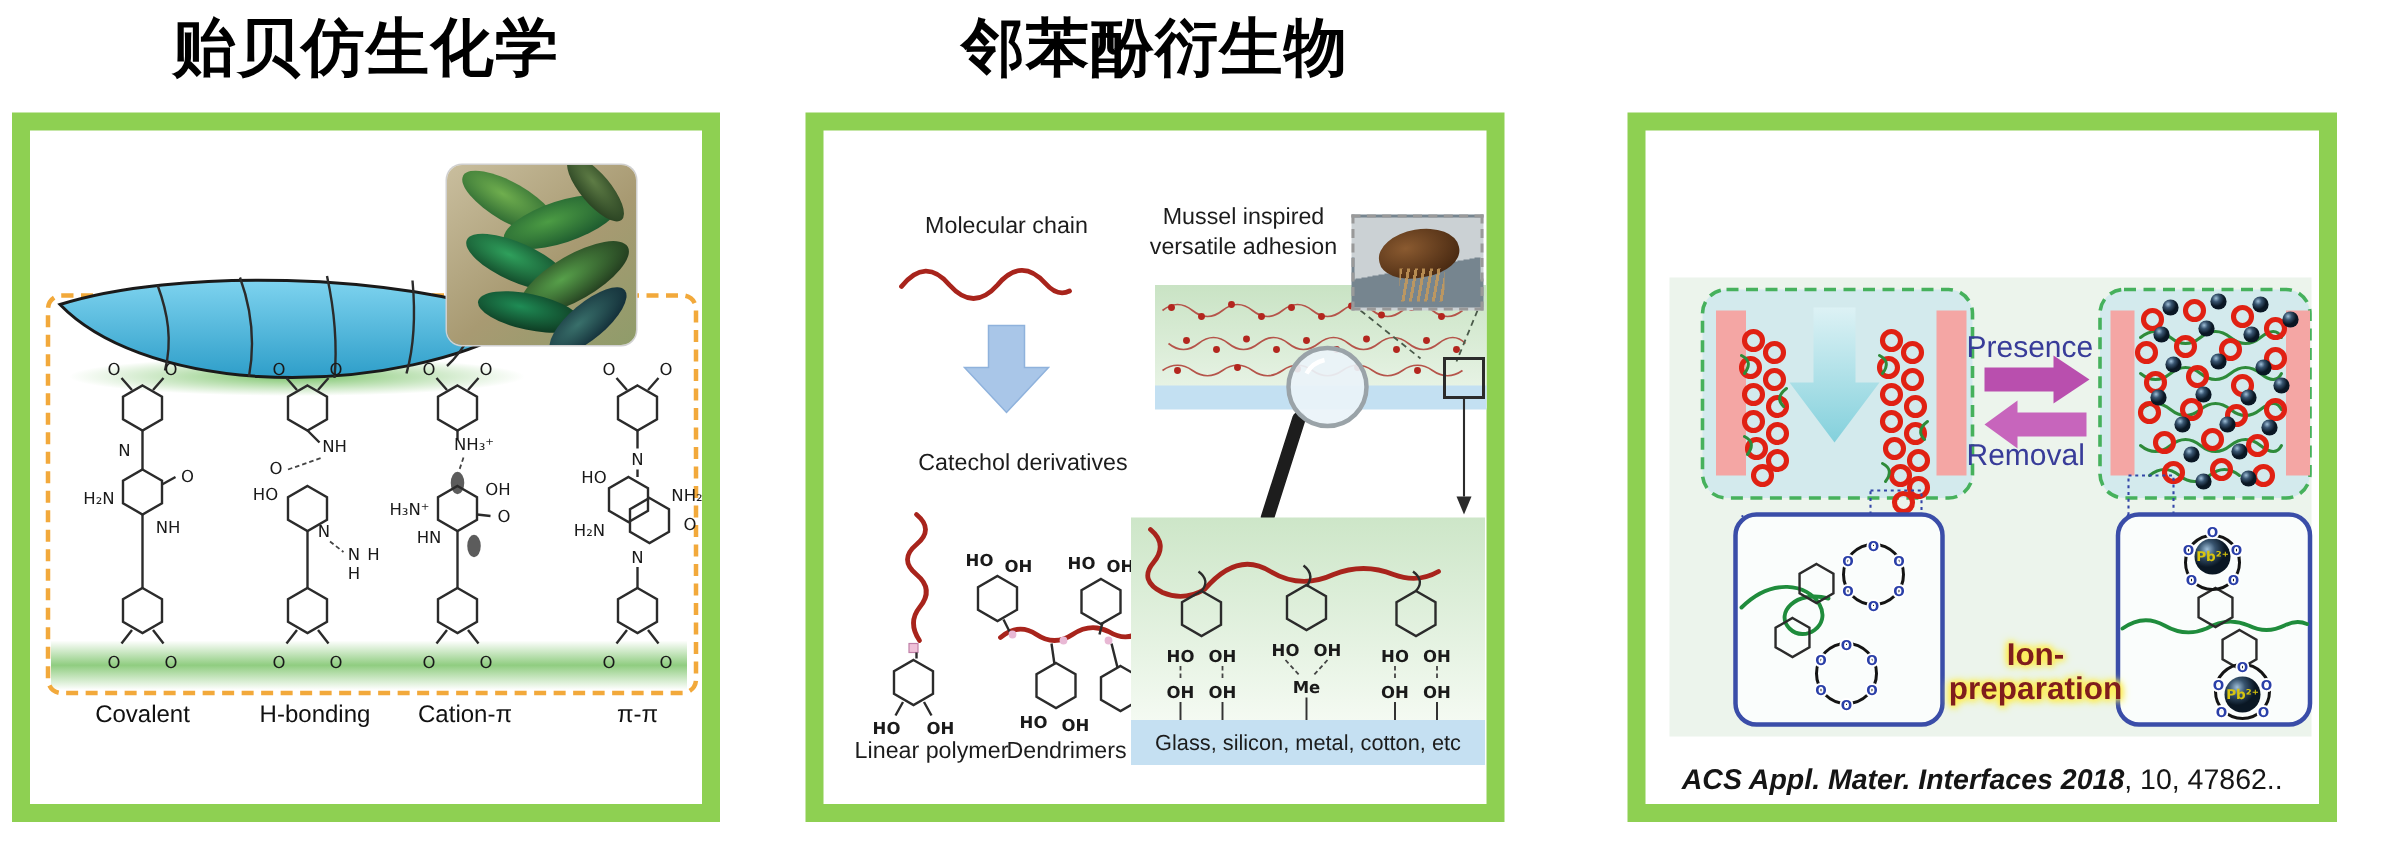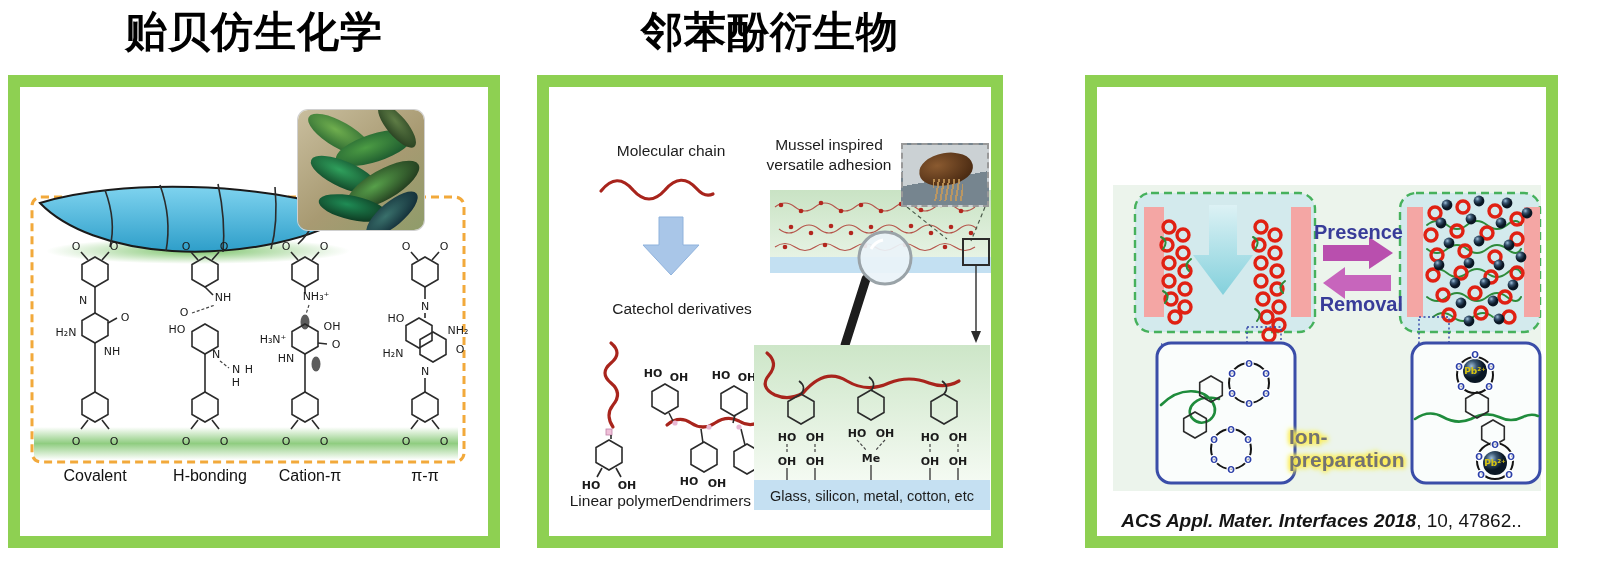--- a/index.html
+++ b/index.html
@@ -1,20 +1,20 @@
 <!DOCTYPE html>
 <html><head>
 <meta charset="utf-8">
 <style>
   :root{ --green:#8ED052; }
   html,body{margin:0;padding:0;background:#fff;}
   body{width:1600px;height:563px;font-family:"Liberation Sans",sans-serif;}
   .stage{position:relative;width:1600px;height:563px;background:#fff;overflow:hidden;}
   .col{position:absolute;top:0;height:563px;}
-  .col1{left:8px;width:472px;padding-left:20px;}
+  .col1{left:8px;width:472px;}
   .col2{left:537px;width:466px;}
   .col3{left:1085px;width:473px;}
   .ptitle{position:absolute;top:4px;left:0;right:0;text-align:center;font-size:42px;font-weight:bold;color:#000;letter-spacing:1px;}
   .pbox{position:absolute;top:75px;left:0;right:0;height:473px;border:12px solid var(--green);background:#fff;box-sizing:border-box;}
   .inner{position:relative;width:100%;height:100%;}
   .fig{position:absolute;left:0;top:0;}
   
   .cite{position:absolute;bottom:4px;left:0;right:0;text-align:center;font-size:19px;font-style:italic;color:#151515;white-space:nowrap;}
   .cemph{font-weight:bold;}
   .crest{font-style:normal;font-weight:normal;}
@@ -47,22 +47,22 @@
   
   .photo2{position:absolute;left:352px;top:56px;width:88px;height:64px;border:2px dashed #999;box-sizing:border-box;
     background:linear-gradient(170deg,#CBD1D4 55%,#76858F 55%);}
   .mbody{position:absolute;left:16px;top:8px;width:54px;height:32px;border-radius:50% 50% 46% 46%;
     background:radial-gradient(ellipse at 35% 35%,#8A5A30,#4A2A12 78%);transform:rotate(-10deg);}
   .byssus{position:absolute;left:30px;top:34px;width:30px;height:22px;
     background:repeating-linear-gradient(100deg,#C79A5A 0 2px,transparent 2px 5px);opacity:.85;}
   
   .tlab{position:absolute;text-align:center;font-size:15.5px;color:#1c1c1c;line-height:1.25;}
   
-  .prt{position:absolute;width:92px;text-align:right;font-weight:bold;font-size:20px;color:#383C99;}
-  .ion{position:absolute;width:136px;text-align:left;font-weight:bold;font-size:21px;color:#737373;
+  .prt{position:absolute;width:92px;text-align:left;font-weight:normal;font-size:20px;color:#383C99;}
+  .ion{position:absolute;width:136px;text-align:center;font-weight:bold;font-size:21px;color:#7f1d1d;
     text-shadow:0 0 4px #FFEB3B,0 0 7px #FFF176,1px 1px 5px #FFEB3B,-1px -1px 5px #FFF176;}
 </style>
 </head>
 <body>
 
 <div class="stage">
 
   <div class="col col1">
     <div class="ptitle">贻贝仿生化学</div>
     <div class="pbox">

